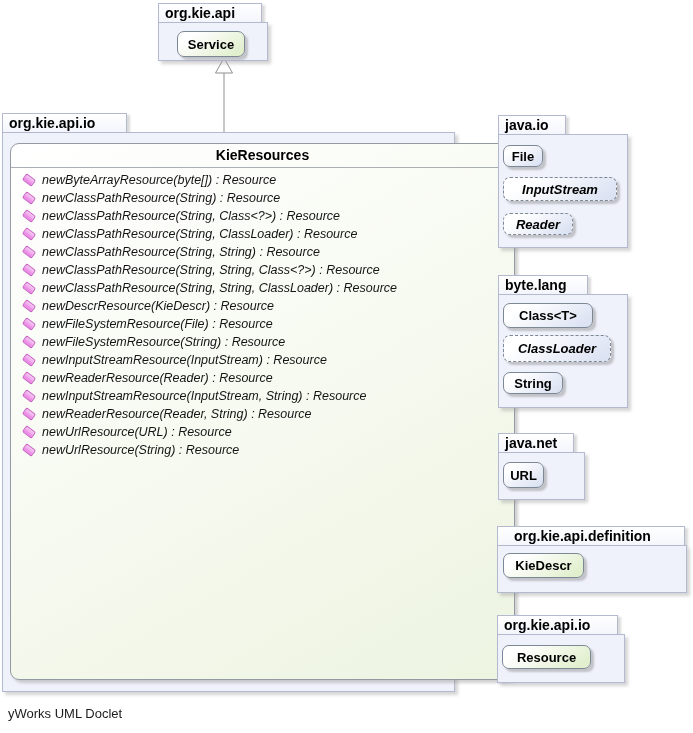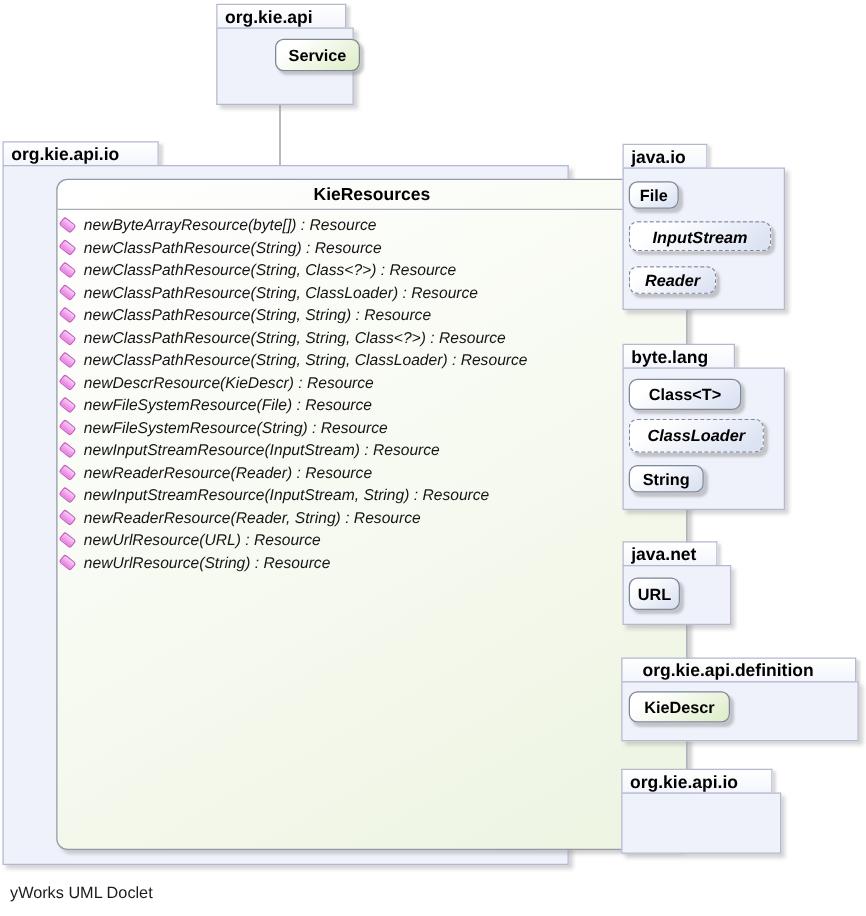--- a/index.html
+++ b/index.html
@@ -43,21 +43,21 @@
     background:linear-gradient(150deg,#ffffff 0%,#fafcf6 30%,#edf4e1 100%);
     box-shadow:3px 3px 3px rgba(140,140,140,.4);
   }
   .classbox .title {
     height:23px; line-height:23px; text-align:center;
     font-weight:bold; font-size:14px; color:#000;
     border-bottom:1px solid #a9afb5;
   }
   .methods { padding-top:3px; }
   .method-row {
-    display:flex; align-items:center; height:18px; padding-left:2px;
+    display:flex; align-items:center; height:18px; padding-left:12px;
     font-style:italic; font-size:12.5px; color:#141414; white-space:nowrap;
   }
   .method-icon {
     width:10px; height:6px; margin-right:7px; flex:0 0 auto;
     border:1px solid #c45fc0; border-radius:2px;
     background:linear-gradient(#f7cdf4,#ea7ce4);
     transform:rotate(38deg);
   }
 
   .footer-note { position:absolute; left:8px; top:706px; font-size:13px; color:#1c1c1c; }
@@ -116,30 +116,30 @@
           <polyline points="483,560 496,565 483,570"></polyline>
       </g>
       <g>
         <line x1="443" y1="656" x2="498" y2="656" stroke-dasharray="5,4"></line>
         <polyline points="487,651 500,656 487,661"></polyline>
           <polyline points="482,651 495,656 482,661"></polyline>
       </g>
     </g>
   </svg>
 
-  <div class="pkg" style="left:173px;top:3px;width:110px;height:81px;">
+  <div class="pkg" style="left:158px;top:3px;width:110px;height:58px;">
     <div class="tab" style="width:104px;">org.kie.api</div>
     <div class="pbody"></div>
-    <div class="clsbtn green" style="left:19px;top:28px;width:68px;height:26px;margin-left:28px;">Service</div>
+    <div class="clsbtn green" style="left:19px;top:28px;width:68px;height:26px;">Service</div>
   </div>
 
   <div class="pkg" style="left:2px;top:113px;width:453px;height:579px;">
     <div class="tab" style="width:125px;">org.kie.api.io</div>
     <div class="pbody"></div>
-    <div class="classbox" style="left:8px;top:30px;width:505px;height:537px;margin-left:35px;">
+    <div class="classbox" style="left:8px;top:30px;width:505px;height:537px;">
       <div class="title">KieResources</div>
       <div class="methods">
 
           <div class="method-row">
             <span class="method-icon"></span>
             <span>newByteArrayResource(byte[]) : Resource</span>
           </div>
 
           <div class="method-row">
             <span class="method-icon"></span>
@@ -243,16 +243,17 @@
 
   <div class="pkg" style="left:497px;top:526px;width:190px;height:67px;">
     <div class="tab" style="width:188px;padding-left:16px;">org.kie.api.definition</div>
     <div class="pbody"></div>
     <div class="clsbtn green" style="left:6px;top:27px;width:81px;height:25px;">KieDescr</div>
   </div>
 
   <div class="pkg" style="left:497px;top:615px;width:128px;height:68px;">
     <div class="tab" style="width:121px;">org.kie.api.io</div>
     <div class="pbody"></div>
+    <div class="clsbtn green" style="left:5px;top:30px;width:89px;height:24px;">Resource</div>
   </div>
 
   <div class="footer-note">yWorks UML Doclet</div>
 </div>
 
 </body></html>

